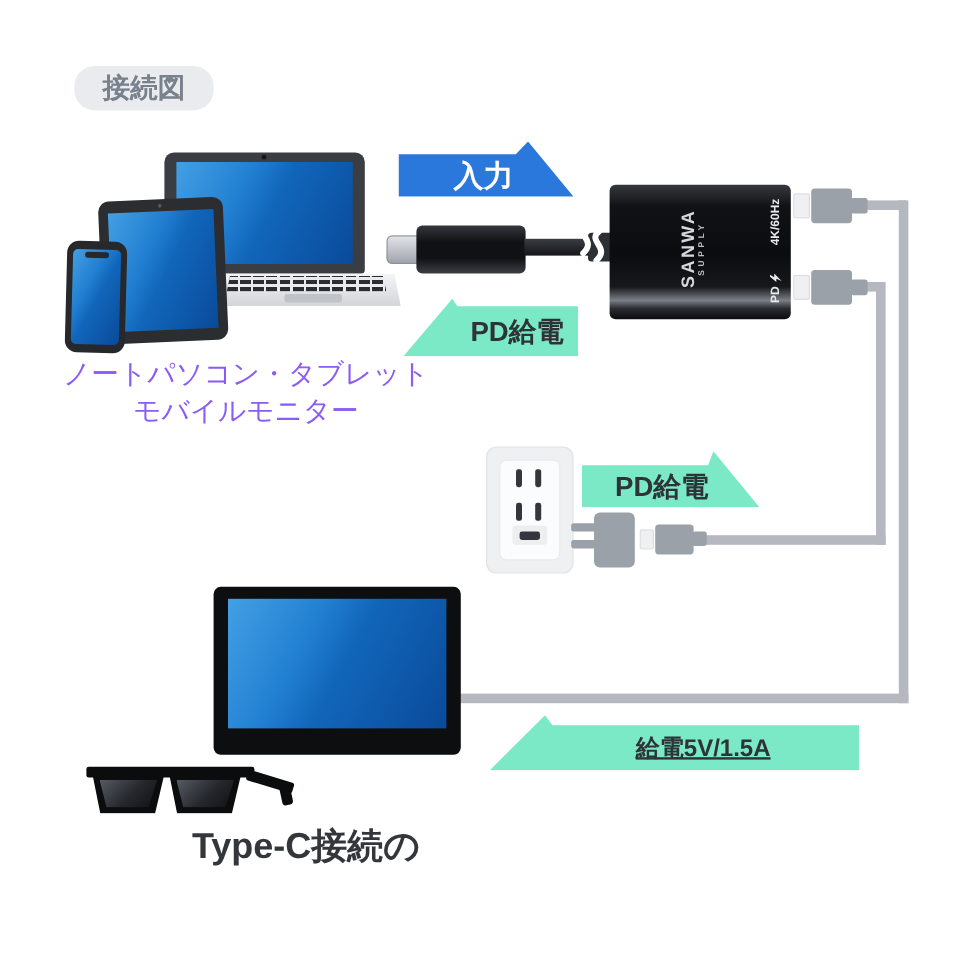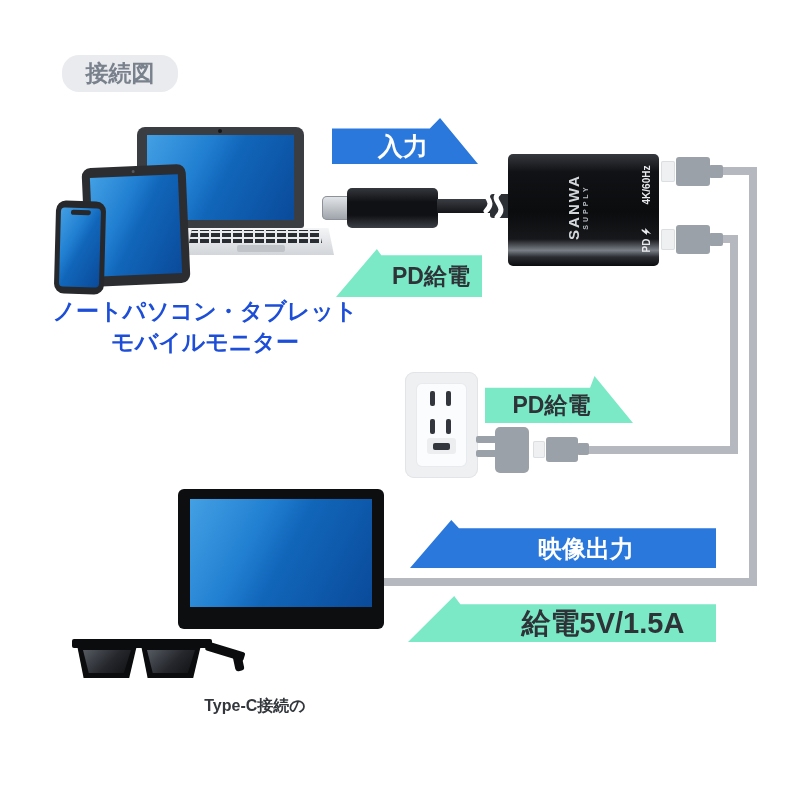--- a/index.html
+++ b/index.html
@@ -13,22 +13,22 @@
   .arrow .lbl{position:absolute;display:flex;align-items:center;justify-content:center;
               font-weight:700;white-space:nowrap;}
   .blue-arrow{background:#2b78dd;}
   .mint-arrow{background:#7be9c6;}
   .blue-arrow .lbl{color:#ffffff;}
   .mint-arrow .lbl{color:#2e3338;}
   .cable{background:#b5b9bf;}
   .gray{background:#9ba1a8;}
   .whitetip{background:#eef0f2;box-shadow:0 0 0 1px #dcdfe2 inset;}
   .slot{background:#33373d;border-radius:2px;}
-  .caption{font-size:23px;line-height:31px;text-align:center;font-weight:700;color:#1d4ed8;}
-  .caption2{font-size:16px;line-height:31px;text-align:center;font-weight:700;color:#33373c;}
+  .caption{font-size:23px;line-height:31px;text-align:center;font-weight:400;color:#8b5cf6;}
+  .caption2{font-size:30px;line-height:31px;text-align:center;font-weight:700;color:#33373c;}
   .rot{transform:rotate(-90deg);}
   .devfaces{display:flex;align-items:center;justify-content:center;}
 </style>
 </head>
 <body>
 
 <div id="stage">
 
   <div class="abs badge" style="left:62px;top:55px;width:116px;height:37px;">接続図</div>
 
@@ -120,26 +120,23 @@
   <div class="abs gray" style="left:476px;top:450px;width:21px;height:7px;border-radius:2px 0 0 2px;"></div>
   <div class="abs gray" style="left:495px;top:427px;width:34px;height:46px;border-radius:5px;"></div>
   <div class="abs whitetip" style="left:533px;top:441px;width:12px;height:17px;border-radius:2px;"></div>
   <div class="abs gray" style="left:546px;top:437px;width:32px;height:25px;border-radius:3px;"></div>
   <div class="abs gray" style="left:577px;top:443px;width:12px;height:12px;border-radius:2px;"></div>
 
   <div class="abs" style="left:178px;top:489px;width:206px;height:140px;background:#0d0e10;border-radius:6px;">
     <div class="abs screen" style="left:12px;top:10px;width:182px;height:108px;"></div>
   </div>
 
-  <div class="abs arrow blue-arrow" style="left:410px;top:520px;width:306px;height:48px;clip-path:polygon(0 100%,13.5% 0,16% 17%,100% 17%,100% 100%);">
-    <div class="lbl" style="left:46px;top:12px;width:260px;height:34px;font-size:24px;padding-right:30px;">映像出力</div>
-  </div>
 
   <div class="abs arrow mint-arrow" style="left:408px;top:596px;width:308px;height:46px;clip-path:polygon(0 100%,15% 0,17% 18%,100% 18%,100% 100%);">
-    <div class="lbl" style="left:66px;top:11px;width:258px;height:33px;font-size:29px;padding-right:44px;">給電5V/1.5A</div>
+    <div class="lbl" style="left:49px;top:11px;width:258px;height:33px;font-size:20px;padding-right:44px;text-decoration:underline;">給電5V/1.5A</div>
   </div>
 
   <div class="abs" style="left:70px;top:634px;width:180px;height:50px;">
     <div class="abs" style="left:2px;top:5px;width:140px;height:9px;background:#0b0c0d;border-radius:2px;"></div>
     <div class="abs" style="left:136px;top:7px;width:40px;height:9px;background:#0b0c0d;border-radius:2px;transform:rotate(17deg);transform-origin:left center;"></div>
     <div class="abs" style="left:164px;top:20px;width:9px;height:17px;background:#0b0c0d;border-radius:3px;transform:rotate(-12deg);"></div>
     <div class="abs" style="left:7px;top:11px;width:60px;height:33px;background:#0b0c0d;clip-path:polygon(0 0,100% 0,87% 100%,11% 100%);">
       <div class="abs" style="left:6px;top:5px;width:48px;height:23px;background:linear-gradient(135deg,#565b63 0%,#25272c 55%,#101114 100%);clip-path:polygon(0 0,100% 0,85% 100%,12% 100%);"></div>
     </div>
     <div class="abs" style="left:71px;top:11px;width:60px;height:33px;background:#0b0c0d;clip-path:polygon(0 0,100% 0,87% 100%,11% 100%);">

